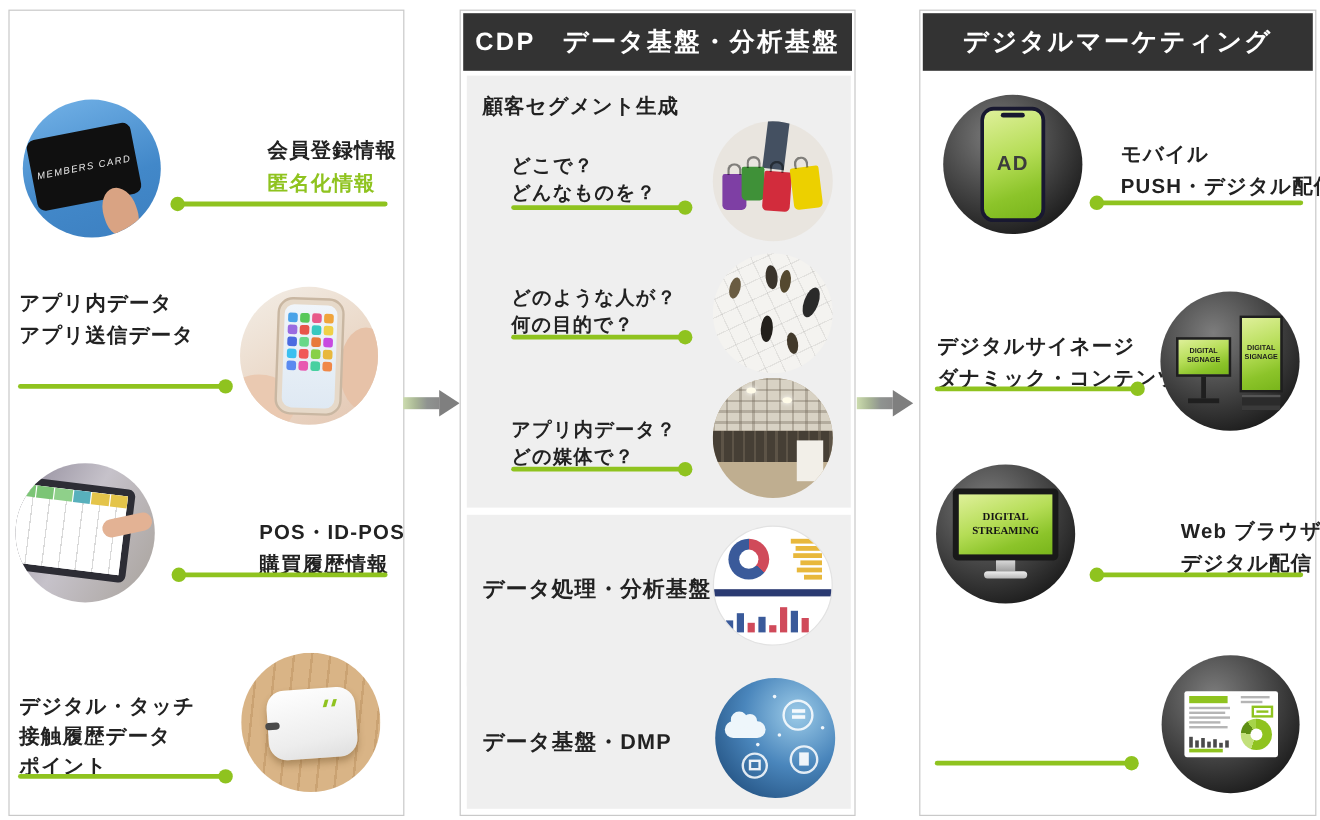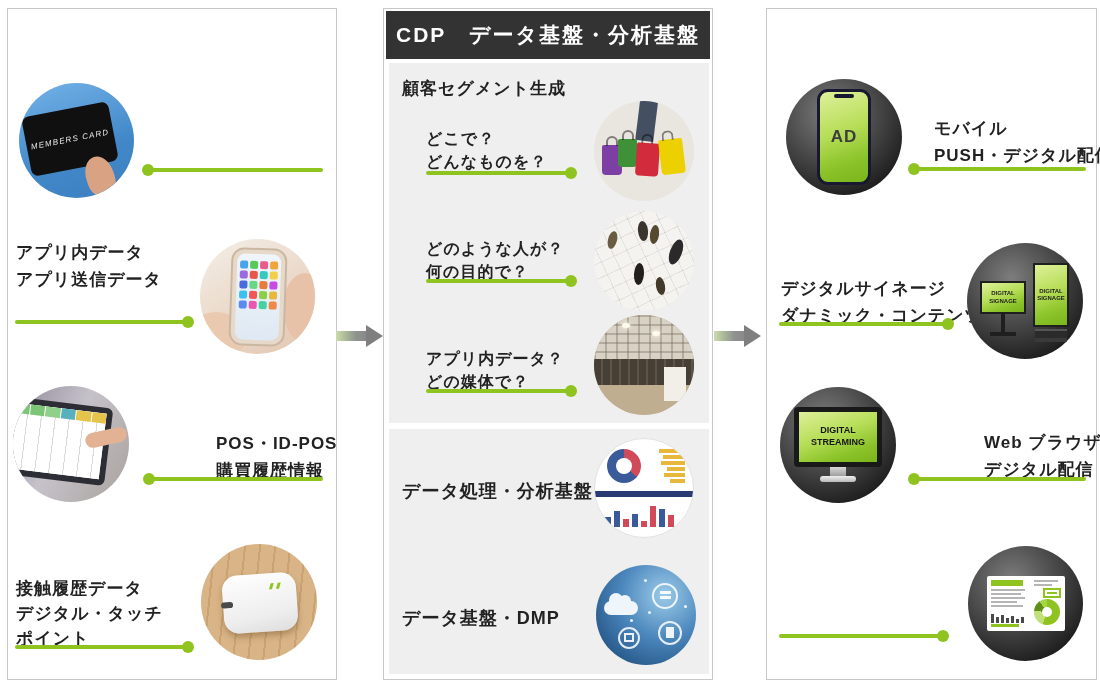--- a/index.html
+++ b/index.html
@@ -135,21 +135,21 @@
   .im-sign .base { position:absolute; left:23px; top:89px; width:26px; height:4px; background:#1f1f1f; }
   .im-sign .kio { position:absolute; left:66px; top:20px; width:36px; height:64px; border:2px solid #1f1f1f;
       display:flex; align-items:center; justify-content:center; text-align:center; }
   .im-sign .kbase { position:absolute; left:68px; top:86px; width:32px; height:13px; background:#2b2b2b;
       border-top:2px solid #555; box-shadow:inset 0 -4px 0 #3a3a3a; }
   .sign-txt { font-size:6px; font-weight:bold; color:#1d1d1d; line-height:1.25; width:32px; }
 
   
   .im-stream .mon { position:absolute; left:14px; top:20px; width:88px; height:60px; background:#191919;
       border-radius:4px; padding:5px; }
-  .im-stream .scr { width:100%; height:100%; display:flex; align-items:center; justify-content:flex-start; text-align:center; }
+  .im-stream .scr { width:100%; height:100%; display:flex; align-items:center; justify-content:flex-start; text-align:center;font-family:Liberation Serif, serif; }
   .im-stream .txt { font-size:9px; font-weight:bold; color:#151515; line-height:1.3; }
   .im-stream .neck { position:absolute; left:50px; top:80px; width:16px; height:9px; background:linear-gradient(#d8d8d8,#9f9f9f); }
   .im-stream .foot { position:absolute; left:40px; top:89px; width:36px; height:6px; border-radius:3px; background:linear-gradient(#efefef,#b9b9b9); }
 
   
   .im-report .doc { position:absolute; left:19px; top:30px; width:78px; height:55px; background:#fff; border-radius:2px; padding:4px; }
   .im-report .gbar { background:#8fc31f; height:6px; width:32px; margin-bottom:3px; }
   .im-report .line { background:#b5b5b5; height:2px; margin-bottom:2px; }
   .im-report .rdonut { position:absolute; right:5px; bottom:6px; width:26px; height:26px; border-radius:50%;
       background:conic-gradient(#8fc31f 0 200deg,#c2e07a 200deg 275deg,#5f8f14 275deg 325deg,#a6d44a 325deg 360deg); }
@@ -166,20 +166,24 @@
 
 <div class="canvas">
 
   <section class="col" id="col1">
 
     <div class="circle im-card" style="left:11px; top:74px; width:115px; height:115px;">
       <div class="card">
         <span>MEMBERS CARD</span>
       </div>
       <div class="thumb"></div>
+    </div>
+    <div class="label" style="left:215px; top:103px;">
+      <div class="t">会員登録情報</div>
+      <div class="t green-text">匿名化情報</div>
     </div>
     <div class="rule" style="left:137px; top:159px; width:178px;">
         <span class="dot dot-l"></span>
       </div>
 
     <div class="label" style="left:8px; top:230px;">
       <div class="t">アプリ内データ</div>
       <div class="t">アプリ送信データ</div>
     </div>
     <div class="rule" style="left:7px; top:311px; width:176px;">
@@ -231,22 +235,22 @@
     </div>
     <div class="label" style="left:208px; top:421px;">
       <div class="t">POS・ID-POS</div>
       <div class="t">購買履歴情報</div>
     </div>
     <div class="rule" style="left:138px; top:468px; width:177px;">
         <span class="dot dot-l"></span>
       </div>
 
     <div class="label" style="left:8px; top:567px;">
+      <div class="t" style="line-height:25px">デジタル・タッチ</div>
       <div class="t" style="line-height:25px">接触履歴データ</div>
-      <div class="t" style="line-height:25px">デジタル・タッチ</div>
       <div class="t" style="line-height:25px">ポイント</div>
     </div>
     <div class="rule" style="left:7px; top:636px; width:176px;">
         <span class="dot dot-r"></span>
       </div>
     <div class="circle im-beacon" style="left:193px; top:535px; width:116px; height:116px;">
       <div class="dev">
         <div class="logo"></div>
         <div class="port"></div>
       </div>
@@ -367,20 +371,23 @@
       </div>
     </div>
   </section>
 
   <div class="flow-arrow" style="left:714px; top:325px;">
     <div class="shaft"></div>
       <div class="head"></div>
   </div>
 
   <section class="col" id="col3">
+    <header class="colhead">
+      <span>デジタルマーケティング</span>
+    </header>
 
     <div class="circle dark-circle im-ad" style="left:19px; top:70px; width:116px; height:116px;">
       <div class="phone grn-screen">
         <div class="notch"></div>
         <span class="adtxt">AD</span>
       </div>
     </div>
     <div class="label" style="left:167px; top:106px;">
       <div class="t">モバイル</div>
       <div class="t">PUSH・デジタル配信</div>

